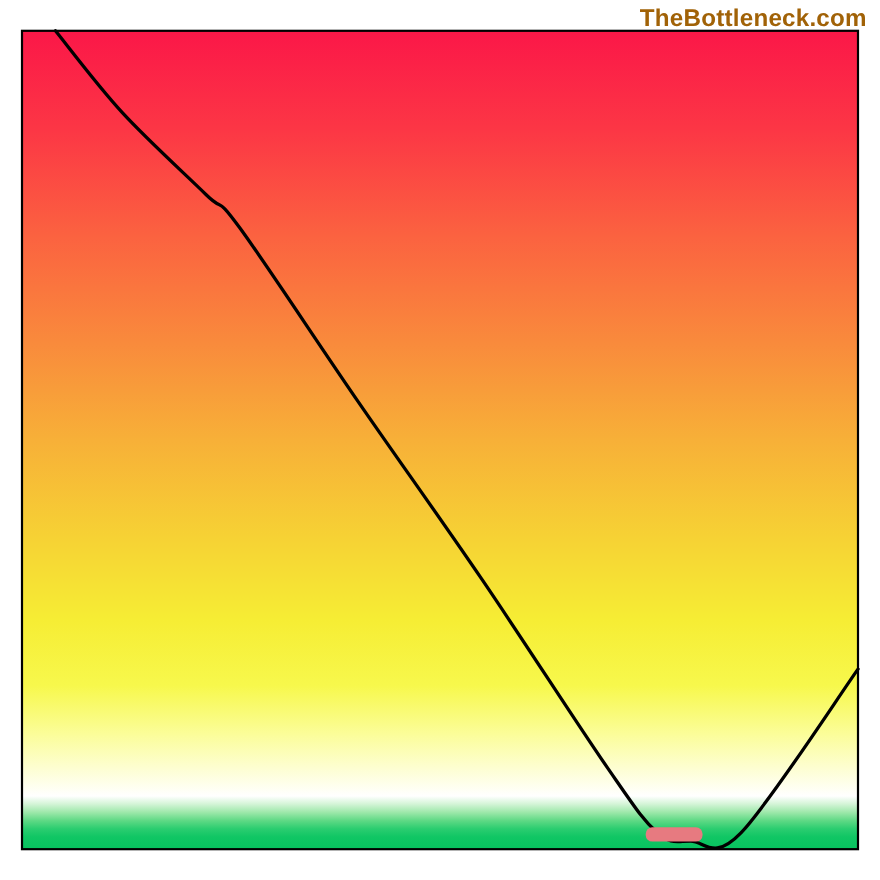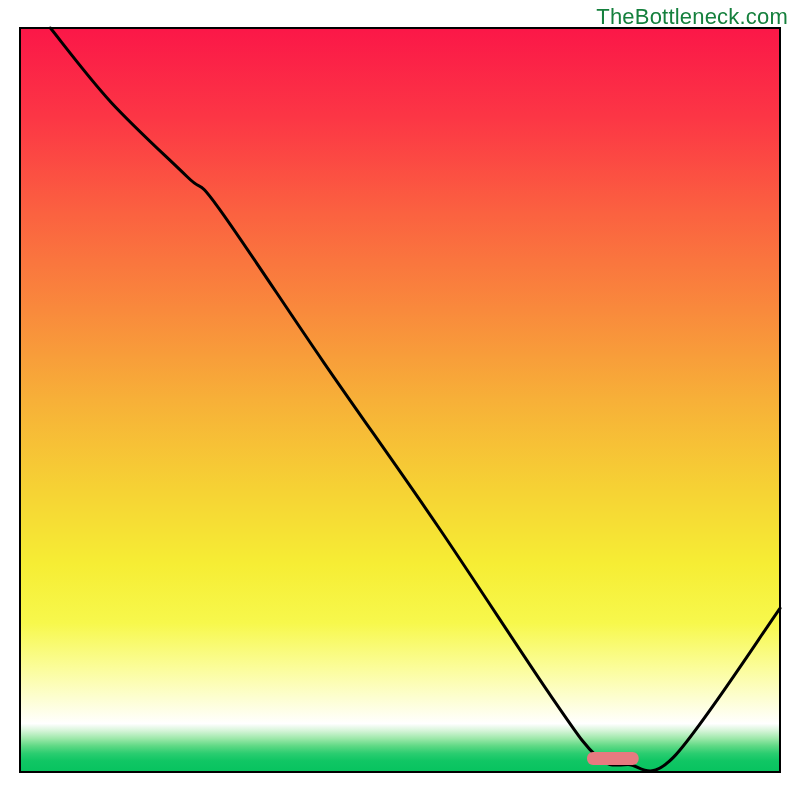--- a/index.html
+++ b/index.html
@@ -14,22 +14,22 @@
   .container {
     position: relative;
     width: 800px;
     height: 800px;
   }
   .watermark {
     position: absolute;
     top: 4px;
     right: 12px;
     font-size: 22px;
-    font-weight: 400;
-    color: #15803d;
+    font-weight: 700;
+    color: #a16207;
     letter-spacing: 0.2px;
     z-index: 5;
   }
   svg.chart {
     position: absolute;
     top: 0;
     left: 0;
     width: 800px;
     height: 800px;
   }

